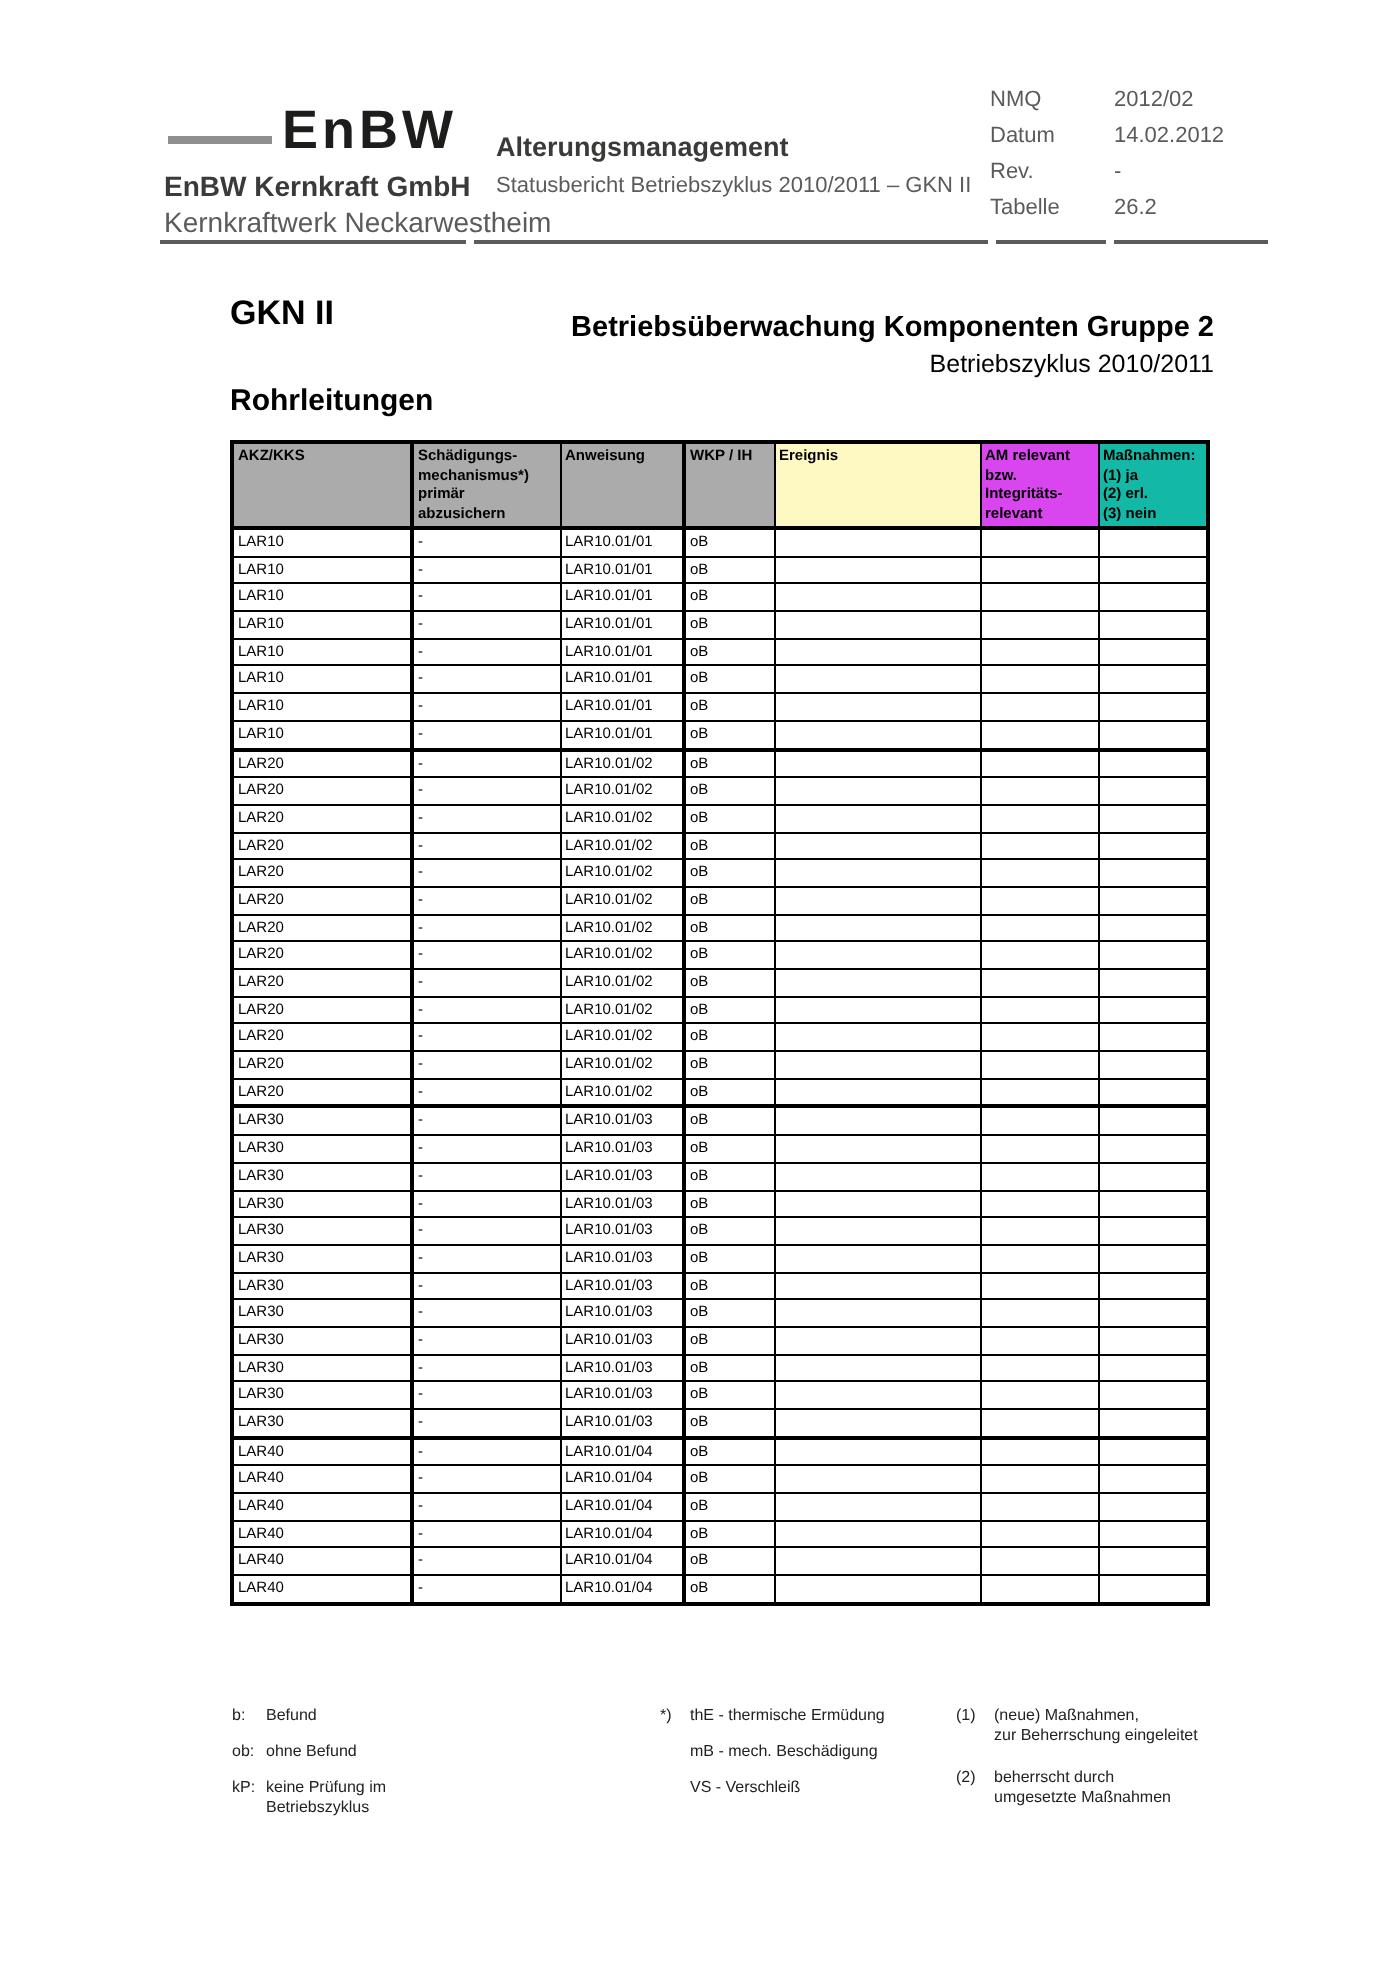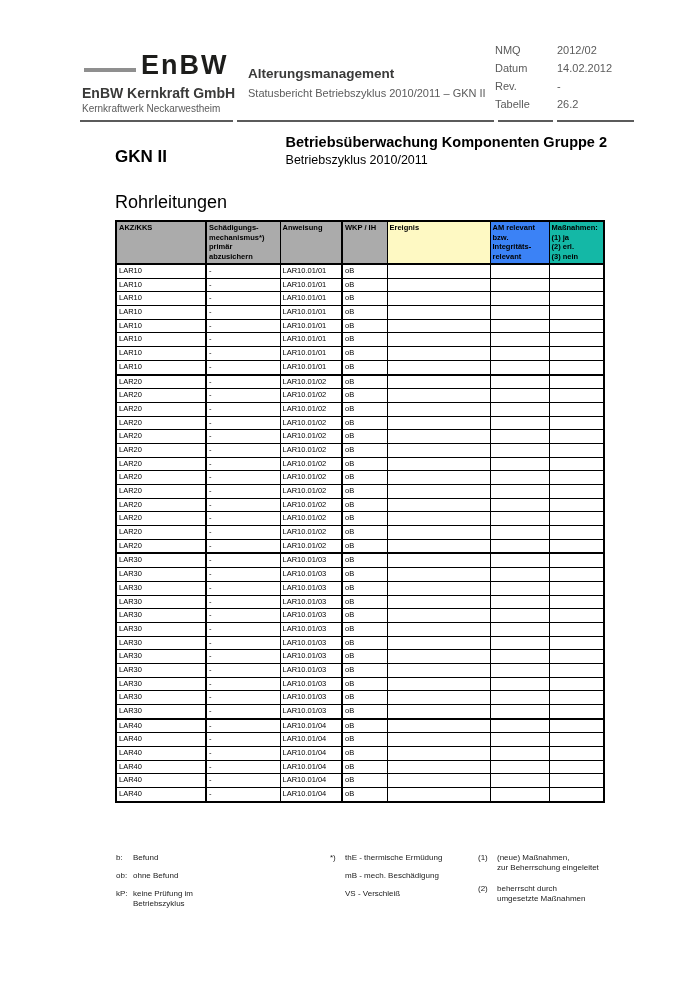--- a/index.html
+++ b/index.html
@@ -8,42 +8,42 @@
     font-family:"Liberation Sans", sans-serif; color:#000;
   }
 
   
   .logo-block { position:absolute; left:84px; top:52px; display:flex; align-items:center; }
   .logo-dash { width:52px; height:4px; background:#8f8f8f; margin-right:5px; margin-top:8px; }
   .logo-text {
     font-size:27px; font-weight:bold; color:#1d1d1b; letter-spacing:2px; line-height:27px;
   }
   .company  { position:absolute; left:82px; top:85px;  font-size:14px; font-weight:bold; color:#3a3a39; }
-  .site     { position:absolute; left:82px; top:103px; font-size:10px; color:#5b5b5b; }
+  .site     { position:absolute; left:82px; top:103px; font-size:14px; color:#5b5b5b; }
 
   .dept { position:absolute; left:248px; top:40px;margin-top:24px; }
   .dept-line { font-size:13.5px; font-weight:bold; color:#3a3a39; line-height:19px; }
   .subtitle  { font-size:11px; color:#5b5b5b; margin-top:4px; }
 
   .meta { position:absolute; left:495px; top:41px; width:140px; }
   .meta-row   { display:flex; font-size:11px; color:#5b5b5b; line-height:18px; }
   .meta-label { width:62px; }
 
   .rule { position:absolute; top:120px; height:1.5px; background:#5b5b5b; }
   .rule-1 { left:80px;  width:153px; }
   .rule-2 { left:237px; width:257px; }
   .rule-3 { left:498px; width:55px; }
   .rule-4 { left:557px; width:77px; }
 
   
   .plant-title { position:absolute; left:115px; top:147px; font-size:17px; font-weight:bold; }
-  .title-block { position:absolute; right:93px; top:134px; text-align:left; }
+  .title-block { position:absolute; right:93px; top:156px; text-align:right; }
   .title-main  { font-size:14.5px; font-weight:bold; }
   .title-cycle { font-size:12.5px; font-weight:normal; margin-top:3px; }
-  .section-title { position:absolute; left:115px; top:192px; font-size:18px; font-weight:normal; }
+  .section-title { position:absolute; left:115px; top:192px; font-size:15px; font-weight:bold; }
 
   
   table.report {
     position:absolute; left:115px; top:220px; width:488px;
     border-collapse:collapse; table-layout:fixed;
     border:2px solid #000;
   }
   table.report th, table.report td {
     border:1px solid #000; font-size:7.5px; text-align:left;
     padding:1px 2px; vertical-align:top; overflow:hidden;
@@ -128,21 +128,21 @@
   <thead>
       <tr>
         <th style="background: rgb(171, 171, 171);">AKZ/KKS</th>
         <th style="background: rgb(171, 171, 171);">Schädigungs-
 mechanismus*)
 primär
 abzusichern</th>
         <th style="background: rgb(171, 171, 171);">Anweisung</th>
         <th style="background: rgb(171, 171, 171);">WKP / IH</th>
         <th style="background: #fef9c3;">Ereignis</th>
-        <th style="background: #3b82f6;">AM relevant
+        <th style="background: #d946ef;">AM relevant
 bzw.
 Integritäts-
 relevant</th>
         <th style="background: #14b8a6;">Maßnahmen:
 (1) ja
 (2) erl.
 (3) nein</th>
       </tr>
     </thead>
   <tbody>

